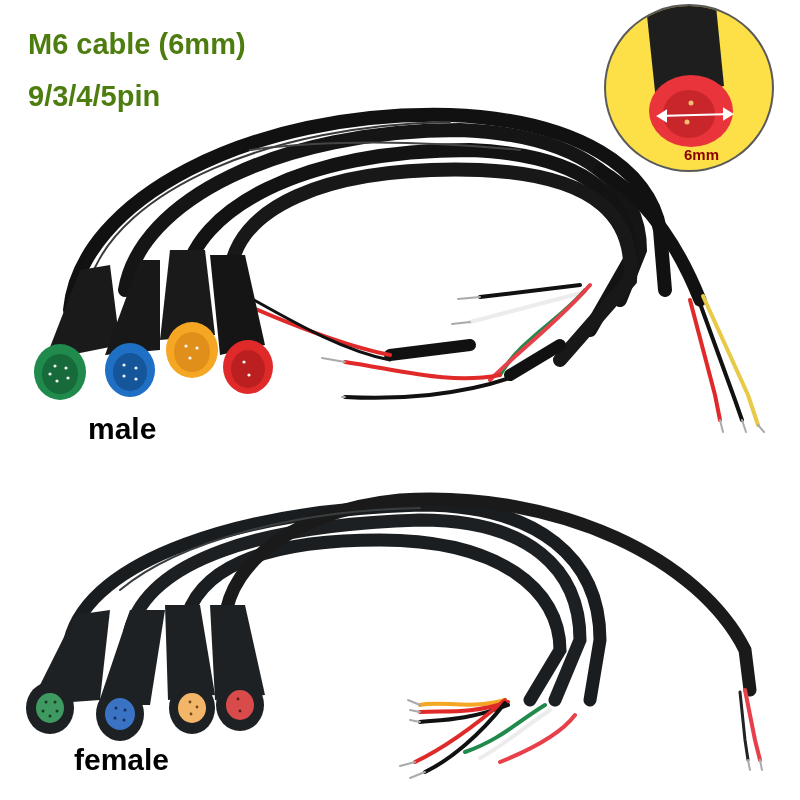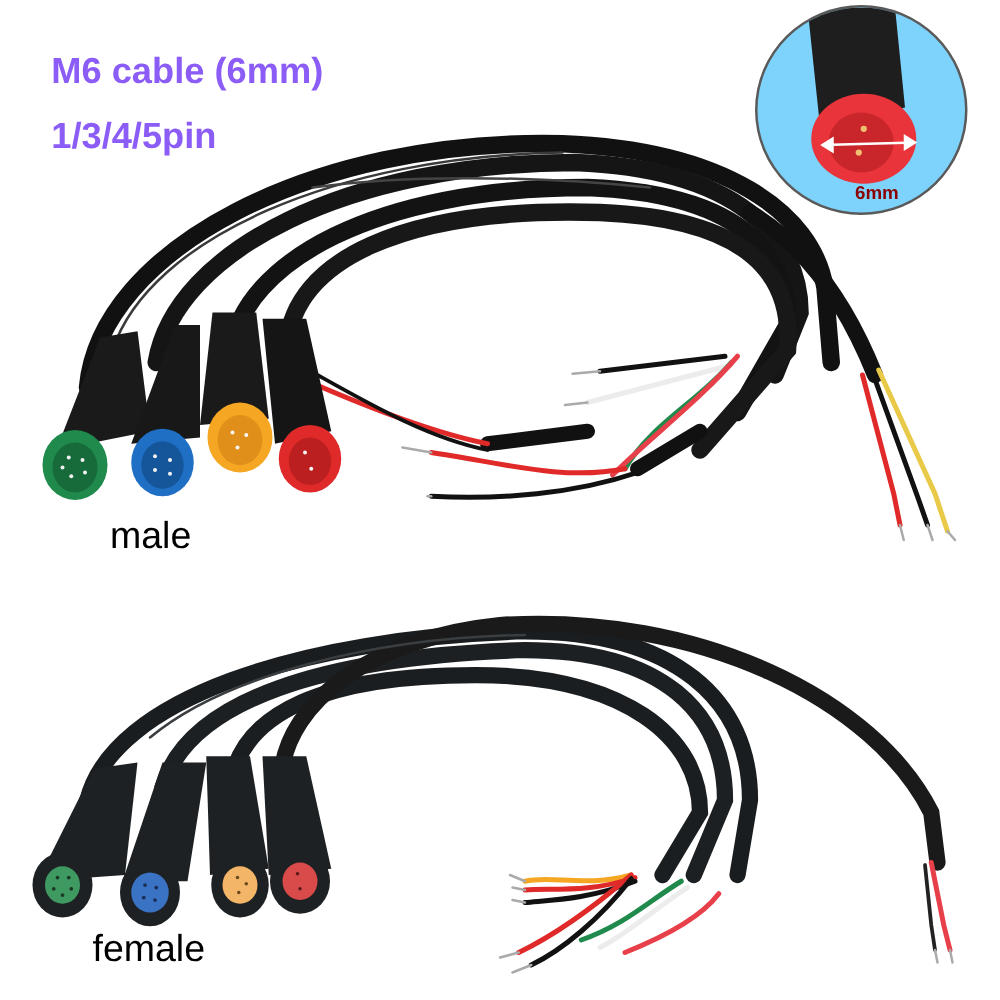--- a/index.html
+++ b/index.html
@@ -6,35 +6,35 @@
   .canvas {
     position: relative;
     width: 800px; height: 800px;
     background: #ffffff;
     overflow: hidden;
     font-family: "Liberation Sans", "DejaVu Sans", sans-serif;
   }
   .title {
     position: absolute; left: 28px; top: 18px;
     font-weight: 700; font-size: 29px; line-height: 52px;
-    color: #8b5cf6; margin: 13px;
+    color: #4d7c0f; margin: 0;
   }
   .label {
-    position: absolute; font-weight: 400; font-size: 30px;
+    position: absolute; font-weight: 700; font-size: 30px;
     color: #000000;
   }
   .label-male { left: 88px; top: 412px; }
   .label-female { left: 74px; top: 743px; text-align: center; }
   .art { position: absolute; left: 0; top: 0; }
   .inset {
     position: absolute; left: 604px; top: 4px;
     width: 166px; height: 164px;
     border-radius: 50%;
     border: 2px solid #5a5a5a;
-    background: #7dd3fc;
+    background: #fde047;
     overflow: hidden;
   }
   .inset-label {
     position: absolute; left: 78px; top: 140px;
     font-weight: 700; font-size: 15px; color: #8b0000;
   }
 </style>
 </head>
 <body>
 
@@ -208,21 +208,21 @@
         <g fill="#5a1a1a">
             <circle cx="238" cy="699" r="1.4"></circle>
             <circle cx="240" cy="711" r="1.4"></circle>
           </g>
       </g>
     </g>
   </svg>
 
   <div class="title">
     <div>M6 cable (6mm)</div>
-    <div>1/3/4/5pin</div>
+    <div>9/3/4/5pin</div>
   </div>
 
   <div class="inset">
     <svg width="166" height="164" viewBox="0 0 166 164">
       <path d="M40 0 L 110 0 L 118 80 L 50 95 Z" fill="#1e1e1e"></path>
       <ellipse cx="85" cy="105" rx="42" ry="36" fill="#e8343a"></ellipse>
       <ellipse cx="83" cy="108" rx="26" ry="24" fill="#c9262b"></ellipse>
       <circle cx="85" cy="97" r="2.5" fill="#f0c070"></circle>
       <circle cx="81" cy="116" r="2.5" fill="#f0c070"></circle>
       <g stroke="#ffffff" stroke-width="2" fill="#ffffff">

